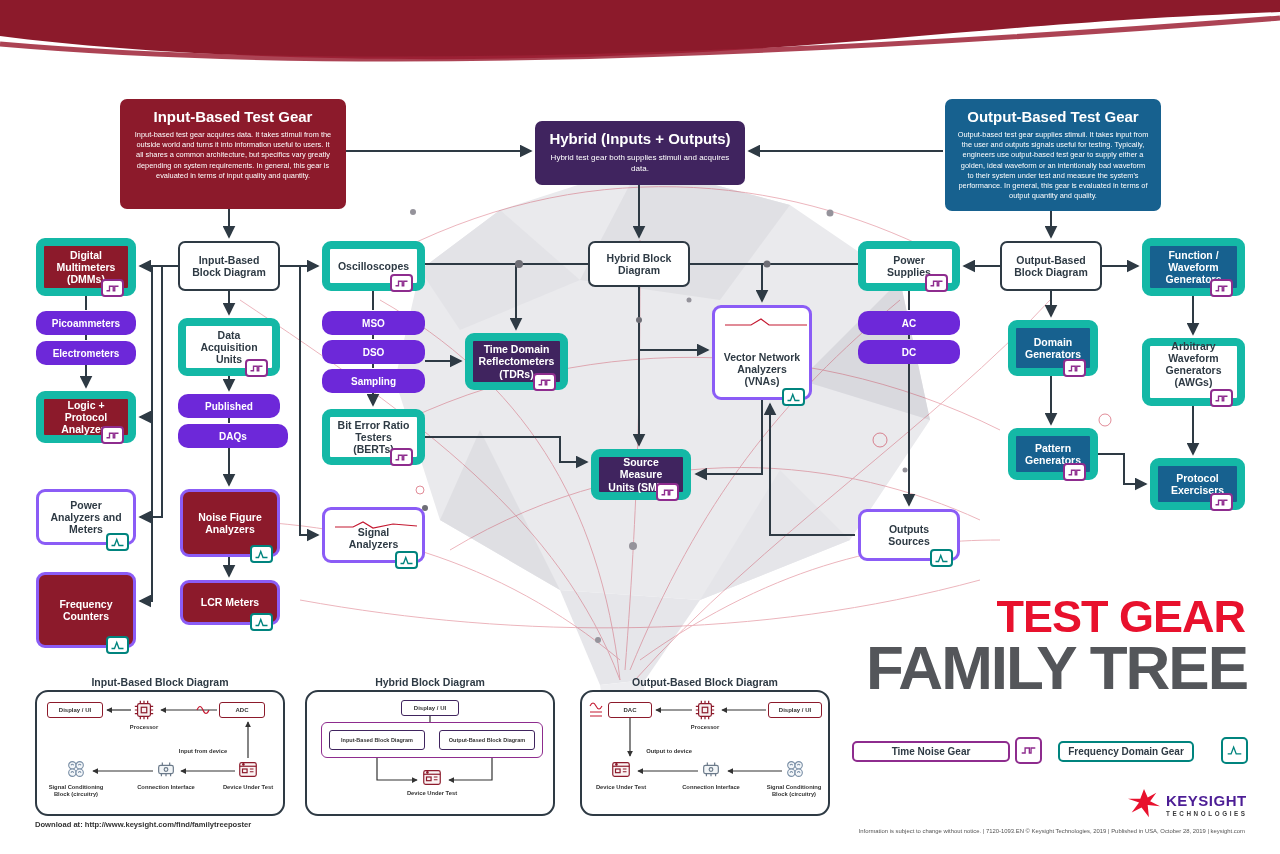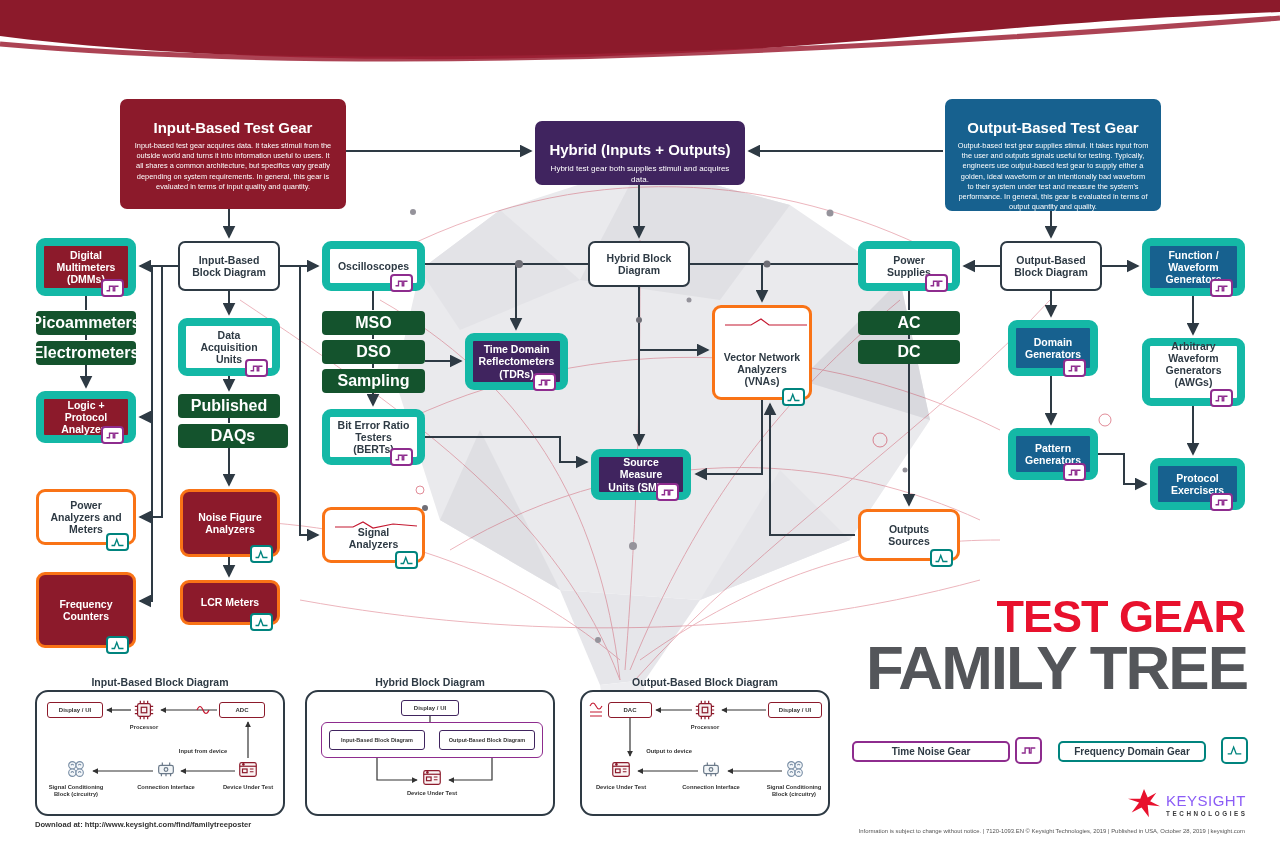--- a/index.html
+++ b/index.html
@@ -7,33 +7,33 @@
   body{position:relative;background:#fff;font-family:"Liberation Sans",sans-serif;overflow:hidden}
   .layer{position:absolute;left:0;top:0;width:1280px;height:854px}
   svg.layer{pointer-events:none}
   
   .node{position:absolute;border-radius:9px;display:flex;align-items:center;justify-content:center;text-align:center;
         padding:4px 7px;font-weight:bold;font-size:10.5px;line-height:1.15;z-index:3;color:#2E3A44;background:#fff}
   .node.red{background:#8C1A2B;color:#fff}
   .node.purplebg{background:#40245F;color:#fff}
   .node.bluebg{background:#17618F;color:#fff}
   .bp{border:8px solid #14b8a6}
-  .bt{border:3px solid #f97316}
+  .bt{border:3px solid #8b5cf6}
   .bdk{border:2.5px solid #2E3A44;border-radius:7px}
   .vb{align-items:flex-end;padding-bottom:10px}
-  .graybox{position:absolute;background:#14532d;color:#fff;border-radius:4px;display:flex;align-items:center;
-        justify-content:center;font-weight:bold;font-size:16px;z-index:3}
+  .graybox{position:absolute;background:#6d28d9;color:#fff;border-radius:10px;display:flex;align-items:center;
+        justify-content:center;font-weight:bold;font-size:10px;z-index:3}
   .badge{position:absolute;right:4px;bottom:-9px;width:23px;height:18px;background:#fff;border-radius:4px;
         display:flex;align-items:center;justify-content:center;z-index:4}
   .badge.time{border:2px solid #8E2C8E}
   .badge.freq{border:2px solid #00847E}
   .badge svg{width:15px;height:11px}
   .trace{position:absolute;left:8px;top:8px;width:86px;height:14px;z-index:1}
   
-  .header{position:absolute;border-radius:7px;color:#fff;padding:20px 12px;z-index:3}
+  .header{position:absolute;border-radius:7px;color:#fff;padding:9px 12px;z-index:3}
   .header h2{font-size:15px;text-align:center;margin-bottom:5px}
   .header p{font-size:7.4px;line-height:1.38;text-align:center}
   .header.hy p{text-align:center;font-size:8px}
   .hd-red{background:#8C1A2B}
   .hd-purple{background:#40245F}
   .hd-blue{background:#17618F}
   
   .bdiagram{position:absolute;width:250px;height:126px;background:#fff;border:2.5px solid #2E3A44;border-radius:13px;z-index:3}
   .bd-title{position:absolute;width:250px;text-align:center;font-weight:bold;font-size:10.5px;color:#2E3A44;z-index:3}
   .mini-box{position:absolute;background:#fff;border:1.5px solid #8C1A2B;border-radius:3px;font-size:6px;font-weight:bold;
@@ -43,30 +43,30 @@
   .mini-icon{position:absolute;width:22px;height:22px;z-index:2}
   .mini-arrows{position:absolute;left:0;top:0;width:250px;height:126px;z-index:1}
   .mini-container{position:absolute;border:1.5px solid #8E2C8E;border-radius:6px;background:#fff;z-index:1}
   
   .tg1{position:absolute;right:35px;top:591px;font-size:45px;font-weight:800;color:#E8112D;letter-spacing:-1px;z-index:3}
   .tg2{position:absolute;right:33px;top:632px;font-size:62px;font-weight:700;color:#54565A;letter-spacing:-2px;z-index:3}
   
   .pill{position:absolute;height:21px;border-radius:5px;background:#fff;display:flex;align-items:center;justify-content:center;
         font-weight:bold;font-size:10px;color:#2E3A44;z-index:3}
   .pill.p1{left:852px;top:741px;width:158px;border:2px solid #8E2C8E}
-  .pill.p2{left:1058px;top:741px;width:148px;border:2px solid #00847E}
+  .pill.p2{left:1058px;top:741px;width:136px;border:2px solid #00847E}
   .legend-icon{position:absolute;top:737px;width:27px;height:27px;background:#fff;border-radius:5px;display:flex;
         align-items:center;justify-content:center;z-index:3}
   .legend-icon.l1{left:1015px;border:2px solid #8E2C8E}
   .legend-icon.l2{left:1221px;border:2px solid #00847E}
   .legend-icon svg{width:17px;height:13px}
   
   .logo{position:absolute;left:1128px;top:789px;display:flex;align-items:center;z-index:3}
   .logo .txt{margin-left:6px}
-  .logo .k1{font-size:15px;font-weight:400;color:#8b5cf6;letter-spacing:.5px;line-height:1}
+  .logo .k1{font-size:15px;font-weight:700;color:#4c1d95;letter-spacing:.5px;line-height:1}
   .logo .k2{font-size:6.3px;font-weight:bold;color:#3A3A3C;letter-spacing:2.6px;margin-top:2px}
   .download{position:absolute;left:35px;top:820px;font-size:7.6px;font-weight:bold;color:#333;z-index:3}
   .legal{position:absolute;right:35px;top:828px;font-size:5.9px;color:#555;z-index:3}
 </style>
 </head>
 <body>
 
 <svg width="0" height="0" style="position:absolute" aria-hidden="true">
   <defs>
     <symbol id="sym-chip" viewBox="0 0 24 24">

